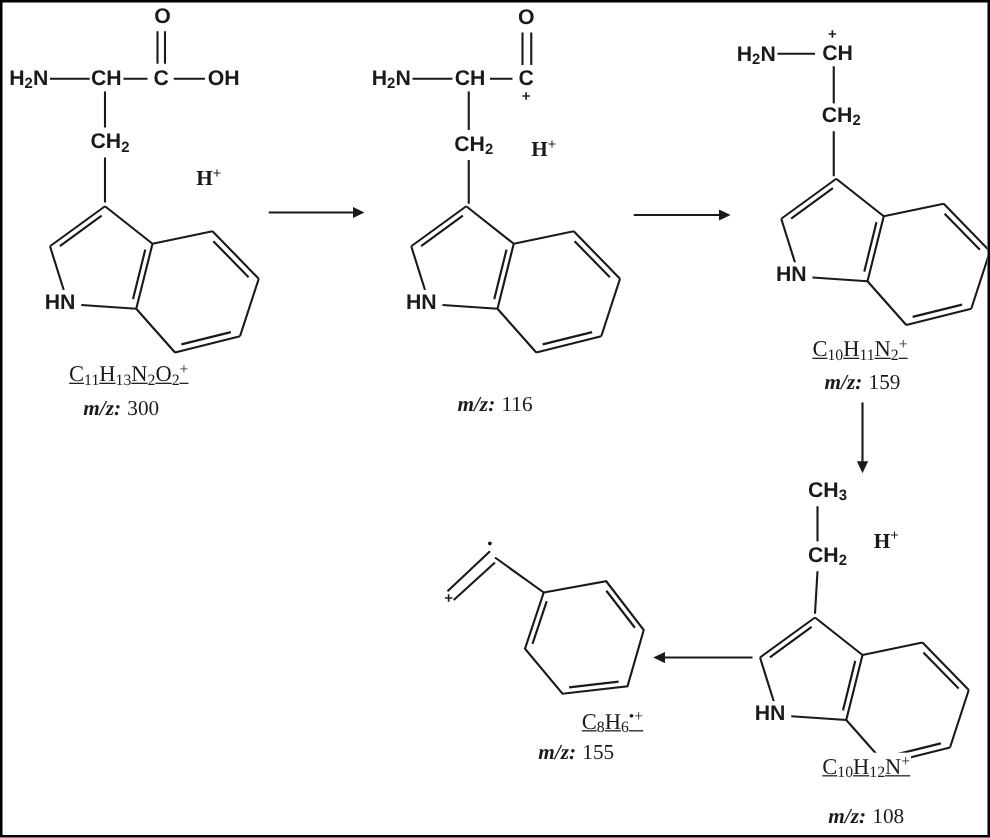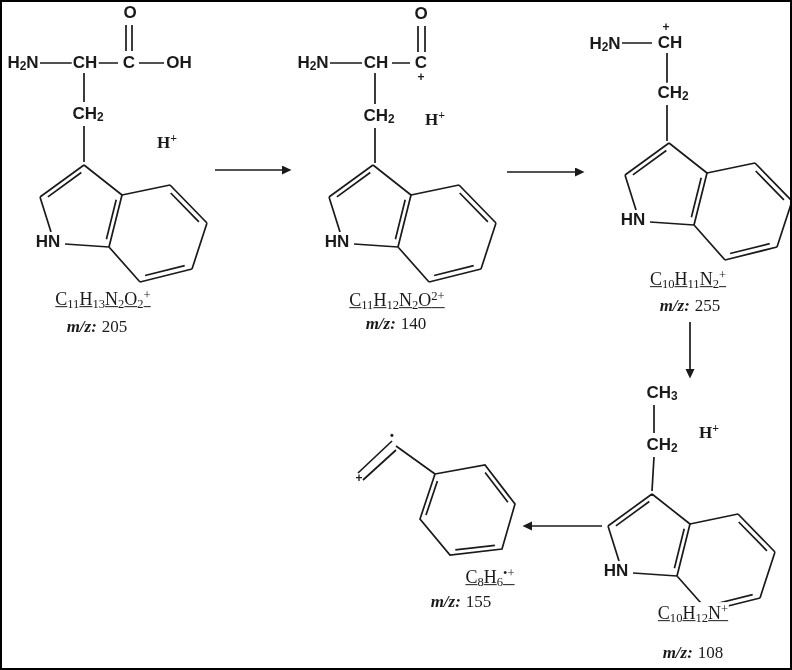--- a/index.html
+++ b/index.html
@@ -83,44 +83,43 @@
   <div class="lbl sans" style="left:21px;top:61px">H<sub>2</sub>N</div>
   <div class="lbl sans" style="left:83px;top:61px">CH</div>
   <div class="lbl sans" style="left:127px;top:61px">C</div>
   <div class="lbl sans" style="left:128px;top:11px">O</div>
   <div class="lbl sans" style="left:177px;top:61px">OH</div>
   <div class="lbl sans" style="left:86px;top:112px">CH<sub>2</sub></div>
   <div class="lbl sans" style="left:46px;top:240px">HN</div>
   <div class="lbl proton" style="left:165px;top:140px">H<sup>+</sup></div>
   <div class="lbl serif" style="left:101px;top:298px">C<sub>11</sub>H<sub>13</sub>N<sub>2</sub>O<sub>2</sub><sup>+</sup></div>
   <div class="lbl mz" style="left:95px;top:325px">
-    <i>m/z:</i><span class="mzv">205</span>
+    <i>m/z:</i><span class="mzv">300</span>
   </div>
 
   <div class="lbl sans" style="left:311px;top:61px">H<sub>2</sub>N</div>
   <div class="lbl sans" style="left:374px;top:61px">CH</div>
   <div class="lbl sans" style="left:419px;top:61px">C</div>
   <div class="lbl charge" style="left:419px;top:75px">+</div>
   <div class="lbl sans" style="left:419px;top:12px">O</div>
   <div class="lbl sans" style="left:377px;top:114px">CH<sub>2</sub></div>
   <div class="lbl sans" style="left:335px;top:240px">HN</div>
   <div class="lbl proton" style="left:433px;top:117px">H<sup>+</sup></div>
-  <div class="lbl serif" style="left:395px;top:299px">C<sub>11</sub>H<sub>12</sub>N<sub>2</sub>O<sup>2+</sup></div>
   <div class="lbl mz" style="left:394px;top:322px">
-    <i>m/z:</i><span class="mzv">140</span>
+    <i>m/z:</i><span class="mzv">116</span>
   </div>
 
   <div class="lbl sans" style="left:603px;top:42px">H<sub>2</sub>N</div>
   <div class="lbl charge" style="left:664px;top:25px">+</div>
   <div class="lbl sans" style="left:668px;top:41px">CH</div>
   <div class="lbl sans" style="left:671px;top:91px">CH<sub>2</sub></div>
   <div class="lbl sans" style="left:631px;top:218px">HN</div>
   <div class="lbl serif" style="left:686px;top:278px">C<sub>10</sub>H<sub>11</sub>N<sub>2</sub><sup>+</sup></div>
   <div class="lbl mz" style="left:688px;top:304px">
-    <i>m/z:</i><span class="mzv">255</span>
+    <i>m/z:</i><span class="mzv">159</span>
   </div>
 
   <div class="lbl sans" style="left:660px;top:391px">CH<sub>3</sub></div>
   <div class="lbl sans" style="left:660px;top:443px">CH<sub>2</sub></div>
   <div class="lbl proton" style="left:707px;top:430px">H<sup>+</sup></div>
   <div class="lbl sans" style="left:614px;top:569px">HN</div>
   <div class="lbl serif" style="left:691px;top:612px">C<sub>10</sub>H<sub>12</sub>N<sup>+</sup></div>
   <div class="lbl mz" style="left:691px;top:651px">
     <i>m/z:</i><span class="mzv">108</span>
   </div>

